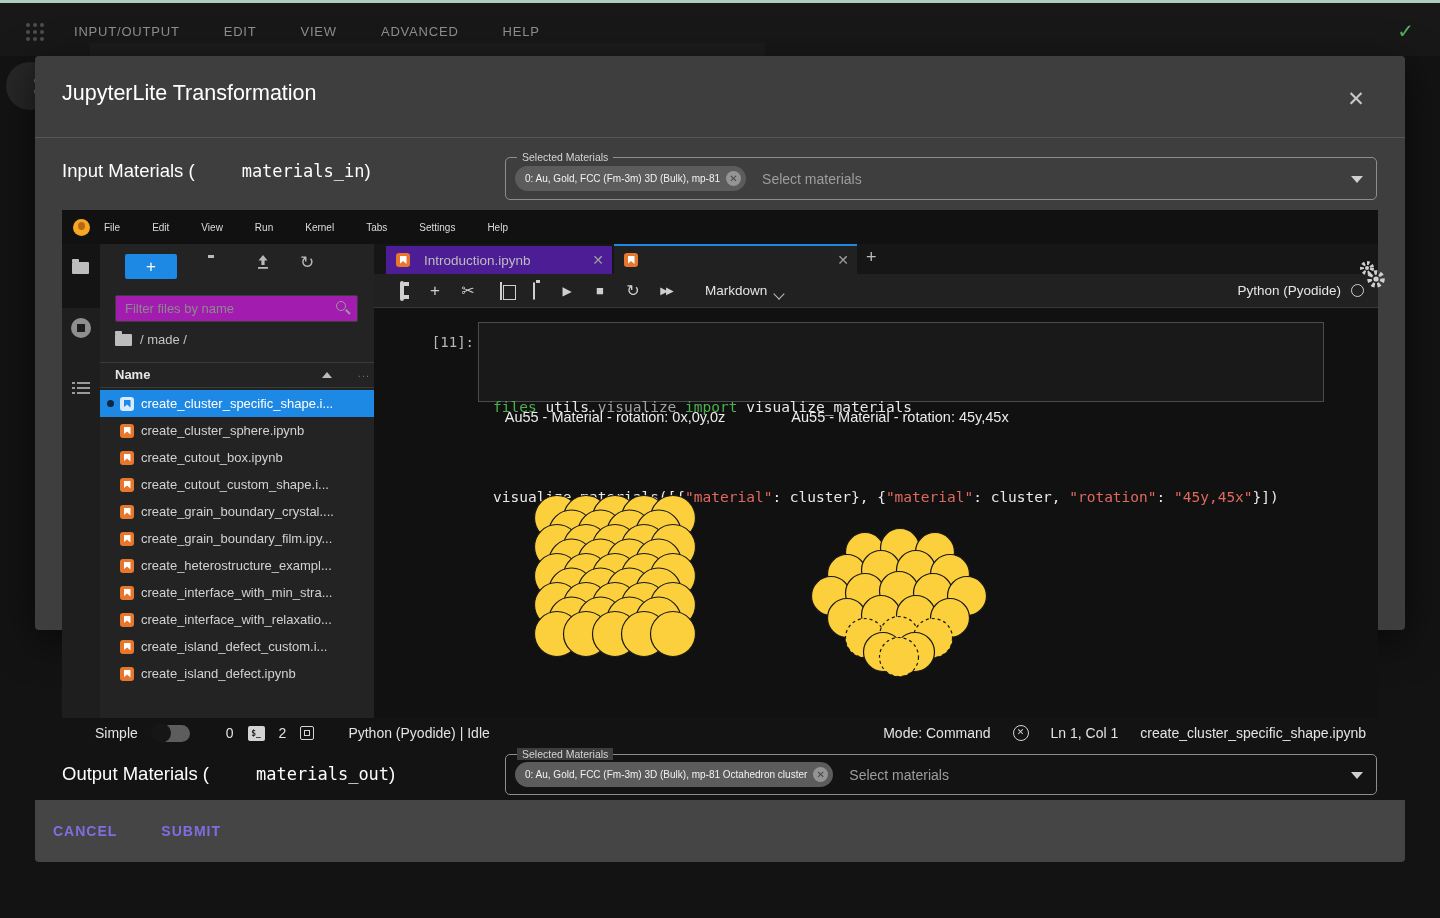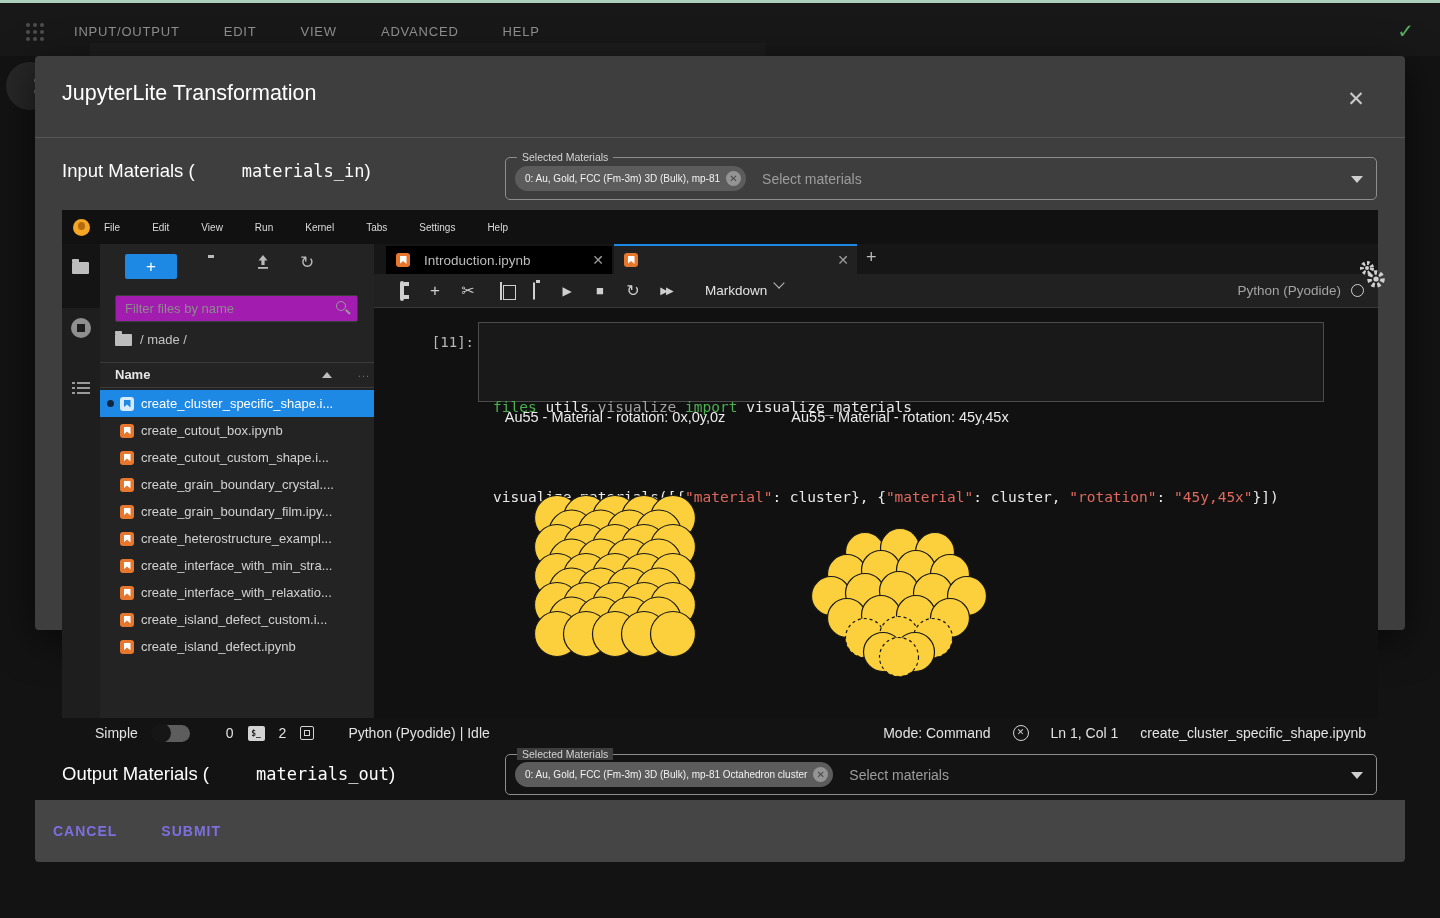--- a/index.html
+++ b/index.html
@@ -116,43 +116,43 @@
     clip-path:polygon(0 0,100% 0,100% 100%,50% 62%,0 100%); }
   .fb-row.selected .nbicon { background:#d7eaff; }
   .fb-row.selected .nbicon::after { background:#1e88e5; }
 
   
   .nb { position:absolute; left:312px; top:34px; width:1004px; height:474px; background:#111; }
   .nb-tabbar { position:absolute; left:0; top:0; width:100%; height:30px; background:#161616; }
   .nb-tab { position:absolute; display:flex; align-items:center; gap:7px; padding:0 8px 0 10px;
     font-size:13.5px; color:#bdbdbd; cursor:pointer; overflow:hidden; }
   .nb-tab .tx { margin-left:auto; color:#9e9e9e; font-size:14px; cursor:pointer; }
-  .tab1 { left:12px; top:2px; width:226px; height:28px; background:#000000; }
+  .tab1 { left:12px; top:2px; width:226px; height:28px; background:#4c1d95; }
   .tab2 { left:240px; top:0; width:243px; height:30px; background:#212121;
     border-top:2px solid #1e88e5; color:#e6e6e6; }
   .tab2 .label { white-space:nowrap; overflow:hidden; max-width:182px;margin-top:36px; }
   .tab-plus { position:absolute; left:492px; top:3px; font-size:18px; color:#bdbdbd; cursor:pointer; }
 
   .nb-toolbar { position:absolute; left:0; top:30px; width:100%; height:34px; background:#212121;
     border-bottom:1px solid #383838; display:flex; align-items:center; padding-left:18px; }
   .tbi { width:20px; margin-right:13px; text-align:center; color:#cfcfcf; font-size:14px; cursor:pointer; }
   .icon-save { position:relative; width:13px; height:13px; border:2px solid #cfcfcf; border-radius:2px; margin:0 auto; }
   .icon-save::before { content:""; position:absolute; left:2px; top:-1px; width:5px; height:4px; background:#cfcfcf; }
   .icon-save::after { content:""; position:absolute; left:2px; bottom:0; width:5px; height:4px; background:#cfcfcf; }
   .icon-copy { position:relative; width:11px; height:13px; border:1.6px solid #cfcfcf; margin:0 auto; }
   .icon-copy::before { content:""; position:absolute; left:2px; top:2px; width:11px; height:13px;
     border:1.6px solid #cfcfcf; background:#212121; }
   .icon-paste { position:relative; width:12px; height:14px; border:1.6px solid #cfcfcf; border-radius:2px; margin:0 auto; }
   .icon-paste::before { content:""; position:absolute; left:2px; top:-3px; width:4px; height:3px; background:#cfcfcf; }
-  .dd-markdown { display:flex; align-items:flex-start; gap:8px; margin-left:16px; font-size:13.5px;
+  .dd-markdown { display:flex; align-items:flex-end; gap:8px; margin-left:16px; font-size:13.5px;
     color:#e3e3e3; cursor:pointer; }
   .chev { width:8px; height:8px; border-right:1.6px solid #bdbdbd; border-bottom:1.6px solid #bdbdbd;
     transform:rotate(45deg); margin-top:-4px; }
   .nb-kernel { margin-left:auto; display:flex; align-items:center; gap:10px; padding-right:14px;
-    font-size:13.5px; color:#a3a3a3; }
+    font-size:13.5px; color:#e5e5e5; }
   .kstatus { width:13px; height:13px; border:1.6px solid #cfcfcf; border-radius:50%; cursor:pointer; }
 
   .nb-content { position:absolute; left:0; top:64px; width:100%; height:410px; background:#111; }
   .cell-prompt { position:absolute; left:10px; top:26px; width:90px; text-align:right;
     font-family:"DejaVu Sans Mono", monospace; font-size:14px; color:#b8b8b8; }
   .codebox { position:absolute; left:104px; top:14px; width:846px; height:80px; background:#191919;
     border:1px solid #4b4b4b; padding:9px 14px; font-family:"DejaVu Sans Mono", monospace;
     font-size:14.5px; line-height:30px; color:#e8e8e8; white-space:pre; }
   .codebox .kw { color:#4caf50; }
   .codebox .mod { color:#a3a3a3; }
@@ -282,20 +282,24 @@
         <span class="hname">Name</span>
         <span class="sort"></span>
         <span class="hdots">...</span>
       </div>
 
       <div class="fb-rows" id="fb-rows">
           <div class="fb-row selected">
             <span class="rundot"></span>
             <span class="nbicon"></span>
             <span>create_cluster_specific_shape.i...</span>
+          </div>
+          <div class="fb-row">
+            <span class="nbicon"></span>
+            <span>create_cluster_sphere.ipynb</span>
           </div>
           <div class="fb-row">
             <span class="nbicon"></span>
             <span>create_cutout_box.ipynb</span>
           </div>
           <div class="fb-row">
             <span class="nbicon"></span>
             <span>create_cutout_custom_shape.i...</span>
           </div>
           <div class="fb-row">

